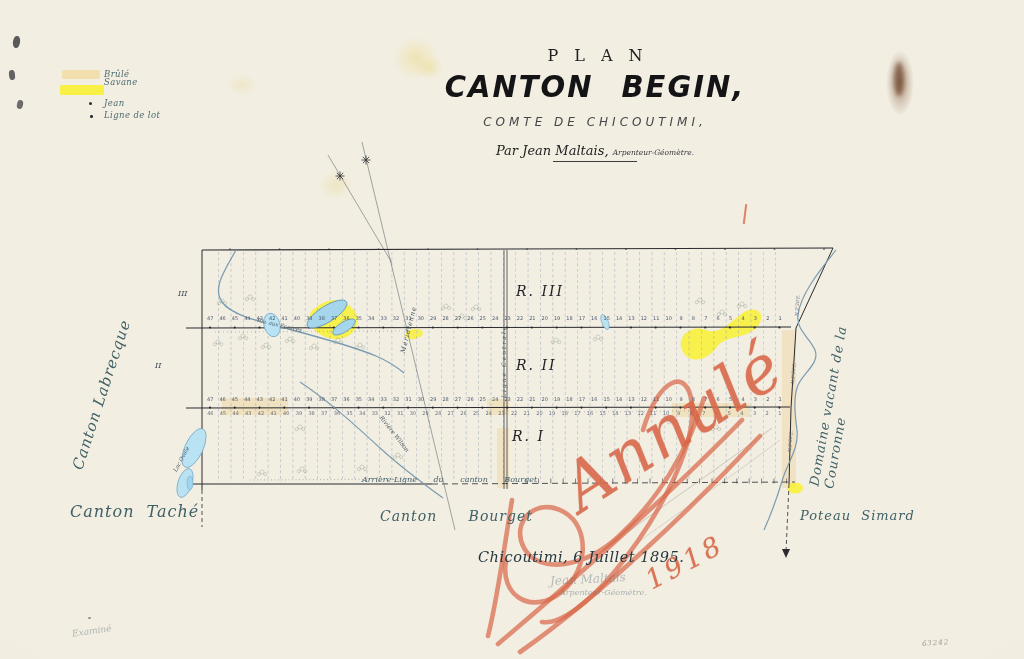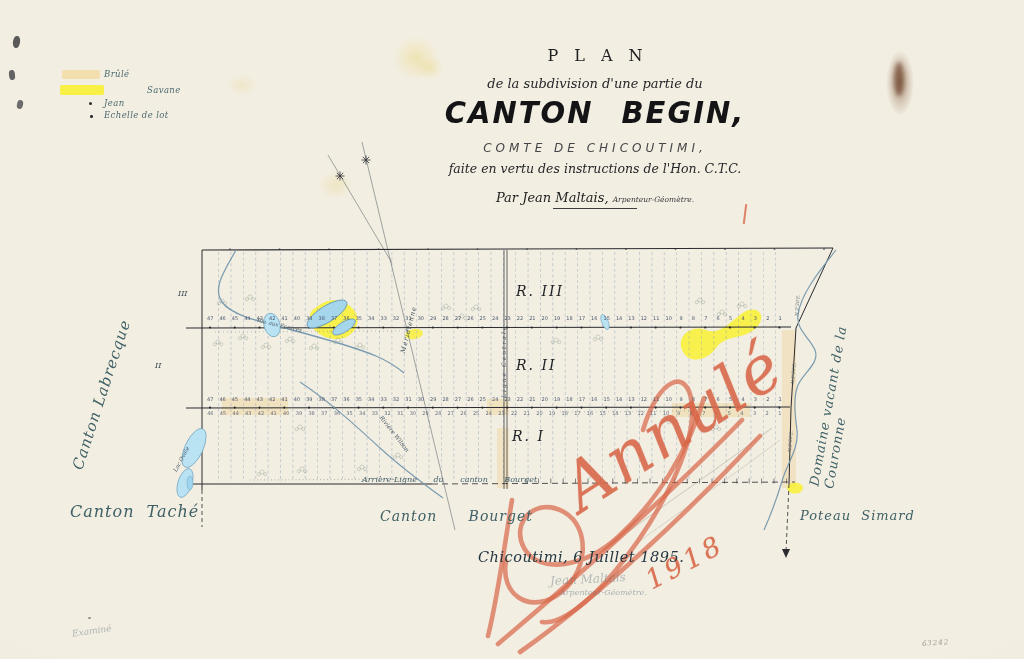--- a/index.html
+++ b/index.html
@@ -62,37 +62,35 @@
   <div class="speck" style="left:17px;top:100px;width:6px;height:9px;transform:rotate(12deg);opacity:.7;"></div>
 
   <div>
     <div class="abs" style="left:62px;top:70px;">
         <span class="sw-tan" style="display:block;"></span>
       </div>
     <div class="abs legend-label" style="left:104px;top:69px;">Brûlé</div>
     <div class="abs" style="left:60px;top:85px;">
         <span class="sw-yellow" style="display:block;"></span>
       </div>
-    <div class="abs legend-label" style="left:104px;top:85px;margin-left:43px;">Savane</div>
+    <div class="abs legend-label" style="left:104px;top:77px;">Savane</div>
     <div class="abs" style="left:89px;top:102px;">
         <span class="sw-dot" style="display:block;"></span>
       </div>
     <div class="abs legend-label" style="left:104px;top:98px;">Jean</div>
     <div class="abs" style="left:90px;top:115px;">
         <span class="sw-dot" style="display:block;width:2.5px;height:2.5px;"></span>
       </div>
-    <div class="abs legend-label" style="left:104px;top:110px;">Echelle de lot</div>
+    <div class="abs legend-label" style="left:104px;top:110px;">Ligne de lot</div>
   </div>
 
   <div class="title-block">
     <div class="t-kicker">PLAN</div>
-    <div class="t-line1">de la subdivision d'une partie du</div>
     <div class="t-main">CANTON BEGIN,</div>
     <div class="t-sub">COMTE DE CHICOUTIMI,</div>
-    <div class="t-line2">faite en vertu des instructions de l'Hon. C.T.C.</div>
     <div class="t-by"><span>Par Jean Maltais,</span> <span class="t-role">Arpenteur-Géomètre.</span></div>
     <div class="t-rule"></div>
   </div>
 
   <div class="abs" style="left:744px;top:204px;width:2px;height:20px;background:rgba(216,103,72,.8);transform:rotate(7deg);"></div>
 
   <div class="patch" style="left:222px;top:398px;width:66px;height:17px;background:rgba(238,217,168,.6);"></div>
   <div class="patch" style="left:487px;top:399px;width:22px;height:16px;background:rgba(238,217,168,.6);"></div>
   <div class="patch" style="left:497px;top:428px;width:12px;height:60px;background:rgba(238,217,168,.55);"></div>
   <div class="patch" style="left:672px;top:403px;width:78px;height:14px;background:rgba(238,217,168,.6);"></div>

